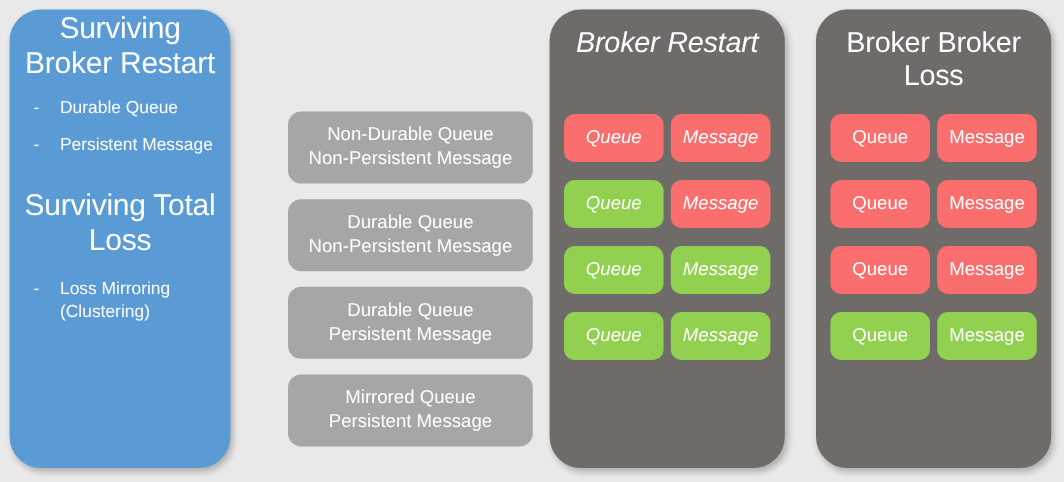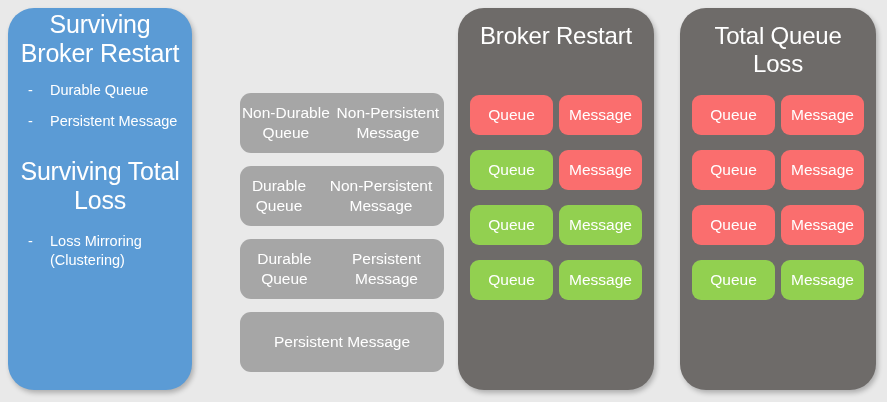--- a/index.html
+++ b/index.html
@@ -84,41 +84,42 @@
     top: 93px;
     width: 204px;
   }
   .label-box {
     width: 204px;
     height: 60px;
     background: #a6a6a6;
     border-radius: 11px;
     color: #ffffff;
     display: flex;
+    flex-direction: column;
     align-items: center;
     justify-content: center;
     font-size: 15.5px;
     line-height: 1.30;
     text-align: center;
     margin-bottom: 13px;
     box-sizing: border-box;
   }
 
   
   .dark-panel {
     position: absolute;
     top: 8px;
     width: 196px;
     height: 382px;
     background: #6e6b69;
     border-radius: 26px;
     box-shadow: 2px 3px 5px rgba(0,0,0,0.25);
     box-sizing: border-box;
   }
-  .dark-panel.restart { left: 458px; }
+  .dark-panel.restart { left: 458px; font-style: italic; }
   .dark-panel.loss    { left: 680px; }
 
   .panel-title {
     color: #ffffff;
     text-align: center;
     font-size: 24px;
     line-height: 1.18;
     padding: 14px 14px 0 14px;
     letter-spacing: -0.2px;
   }
@@ -187,20 +188,21 @@
     </div>
     <div class="label-box">
       <span>Durable Queue</span>
       <span>Non-Persistent Message</span>
     </div>
     <div class="label-box">
       <span>Durable Queue</span>
       <span>Persistent Message</span>
     </div>
     <div class="label-box">
+      <span>Mirrored Queue</span>
       <span>Persistent Message</span>
     </div>
   </div>
 
   <div class="dark-panel restart">
     <div class="panel-title">Broker Restart</div>
     <div class="cell-grid">
 
       <div class="cell-row">
         <div class="cell fail">Queue</div>
@@ -219,21 +221,21 @@
 
       <div class="cell-row">
         <div class="cell ok">Queue</div>
         <div class="cell ok">Message</div>
       </div>
 
     </div>
   </div>
 
   <div class="dark-panel loss">
-    <div class="panel-title">Total Queue Loss</div>
+    <div class="panel-title">Broker Broker Loss</div>
     <div class="cell-grid">
 
       <div class="cell-row">
         <div class="cell fail">Queue</div>
         <div class="cell fail">Message</div>
       </div>
 
       <div class="cell-row">
         <div class="cell fail">Queue</div>
         <div class="cell fail">Message</div>

